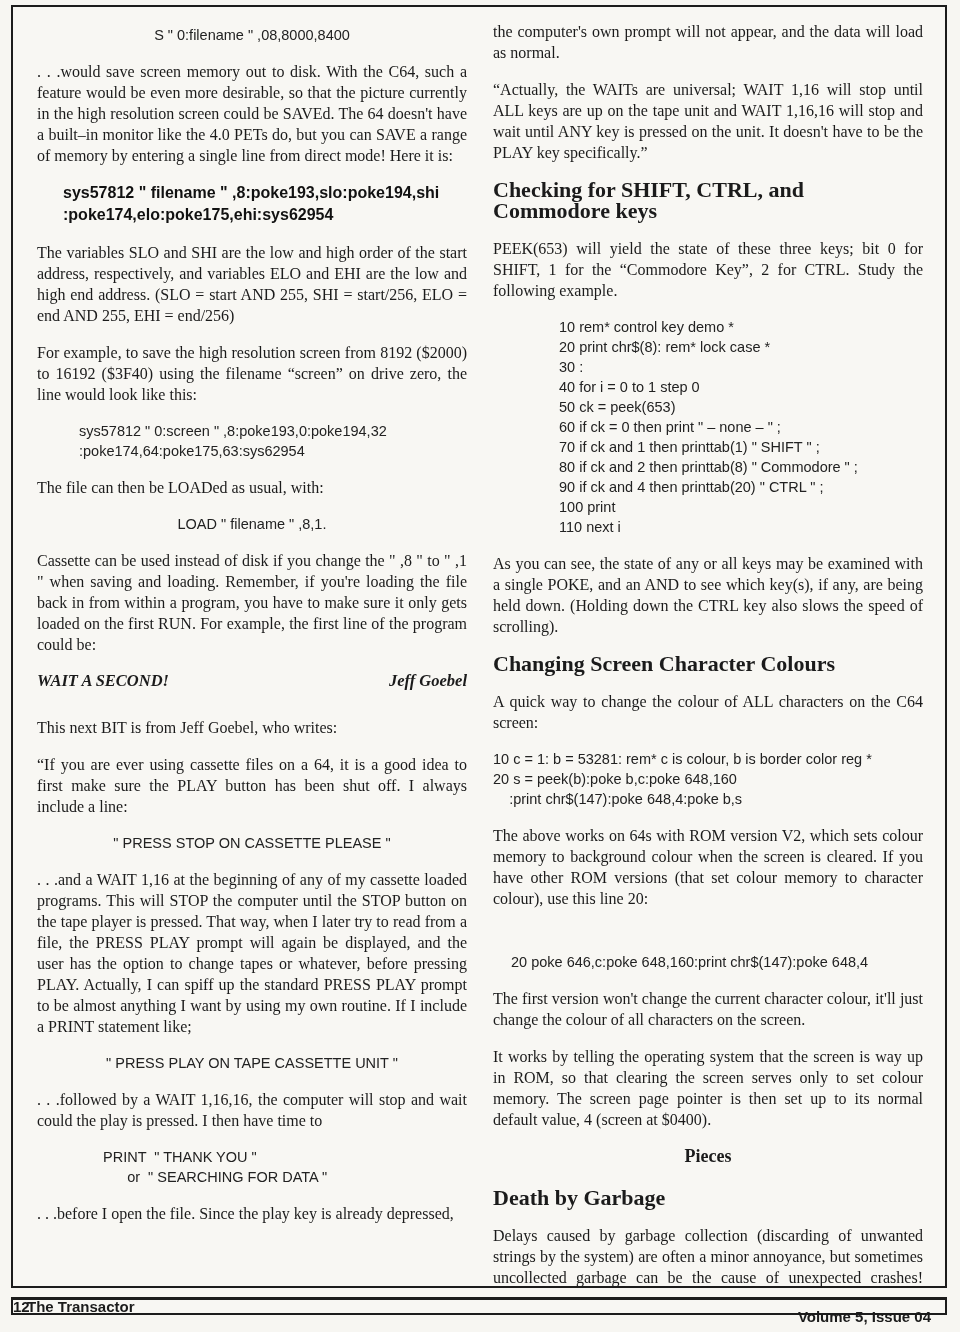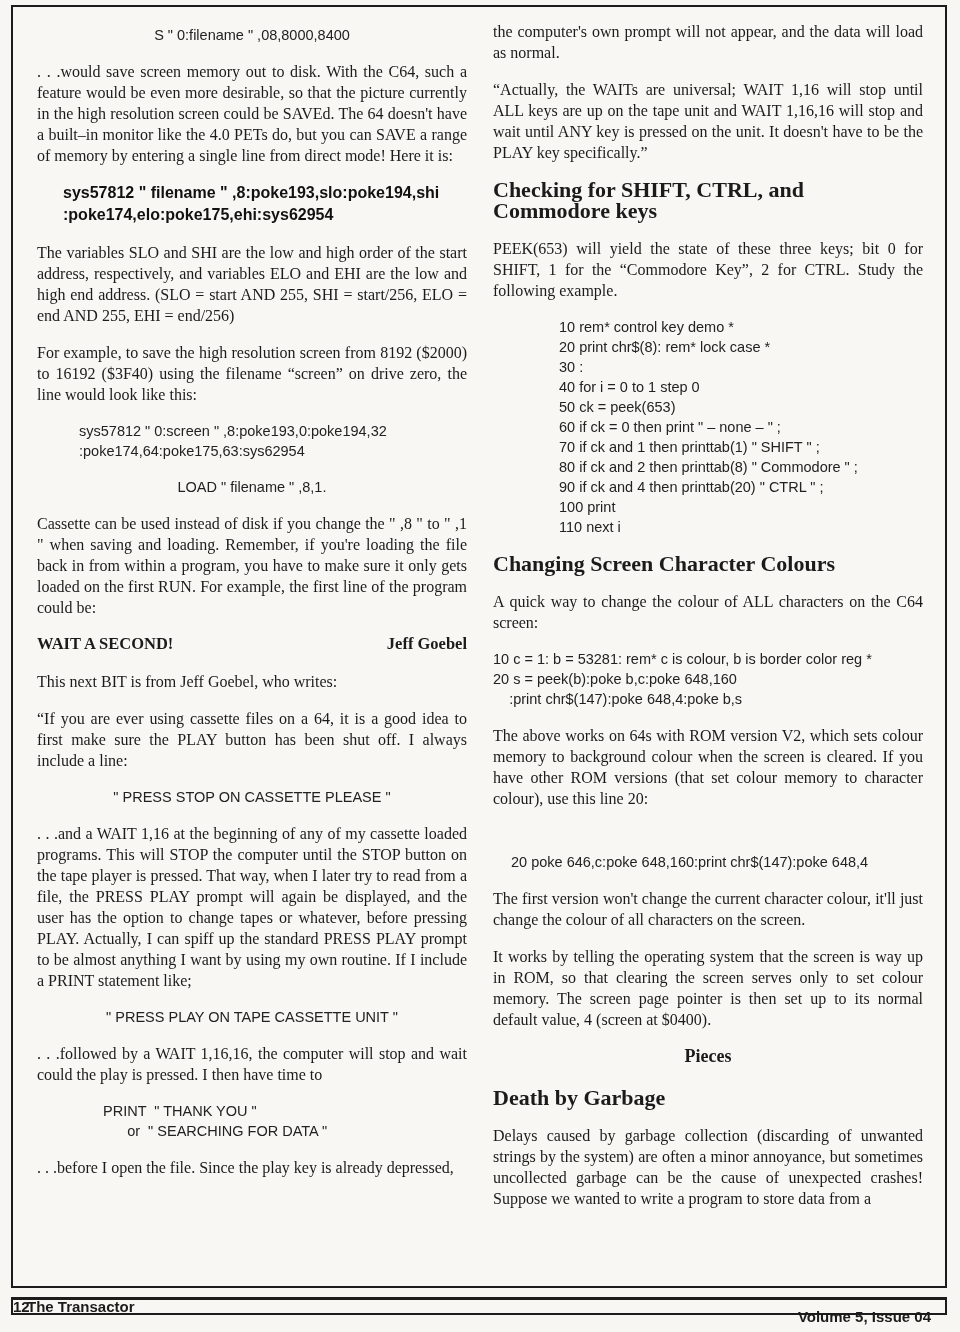--- a/index.html
+++ b/index.html
@@ -54,21 +54,22 @@
   }
   .h-section {
     font-weight: bold;
     font-size: 22px;
     line-height: 21px;
     margin: 3px 0 17px 0;
   }
   .heading-row {
     display: flex;
     justify-content: space-between;
-    margin: 3px 0 17px 0;
+    margin: 3px 0 26px 0;
+    font-style: italic;
   }
   .heading-row span { font-weight: bold; font-size: 16.5px; }
   .h-pieces {
     text-align: center;
     font-weight: bold;
     font-size: 18px;
     margin: 8px 0 20px 0;
   }
   .top-code { margin-top: 4px; }
 
@@ -102,20 +103,21 @@
 
     <div class="col">
       <div class="code code-center top-code">S " 0:filename " ,08,8000,8400</div>
       <p class="body-text">. . .would save screen memory out to disk. With the C64, such a feature would be even more desirable, so that the picture currently in the high resolution screen could be SAVEd. The 64 doesn't have a built–in monitor like the 4.0 PETs do, but you can SAVE a range of memory by entering a single line from direct mode! Here it is:</p>
       <div class="code code-bold">sys57812 " filename " ,8:poke193,slo:poke194,shi
 :poke174,elo:poke175,ehi:sys62954</div>
       <p class="body-text">The variables SLO and SHI are the low and high order of the start address, respectively, and variables ELO and EHI are the low and high end address. (SLO = start AND 255, SHI = start/256, ELO = end AND 255, EHI = end/256)</p>
       <p class="body-text">For example, to save the high resolution screen from 8192 ($2000) to 16192 ($3F40) using the filename “screen” on drive zero, the line would look like this:</p>
       <div class="code code-indent-md">sys57812 " 0:screen " ,8:poke193,0:poke194,32
 :poke174,64:poke175,63:sys62954</div>
+      <p class="body-text">The file can then be LOADed as usual, with:</p>
       <div class="code code-center">LOAD " filename " ,8,1.</div>
       <p class="body-text">Cassette can be used instead of disk if you change the " ,8 " to " ,1 " when saving and loading. Remember, if you're loading the file back in from within a program, you have to make sure it only gets loaded on the first RUN. For example, the first line of the program could be:</p>
       <div class="heading-row">
         <span>WAIT A SECOND!</span>
         <span>Jeff Goebel</span>
       </div>
       <p class="body-text">This next BIT is from Jeff Goebel, who writes:</p>
       <p class="body-text">“If you are ever using cassette files on a 64, it is a good idea to first make sure the PLAY button has been shut off. I always include a line:</p>
       <div class="code code-center">" PRESS STOP ON CASSETTE PLEASE "</div>
       <p class="body-text">. . .and a WAIT 1,16 at the beginning of any of my cassette loaded programs. This will STOP the computer until the STOP button on the tape player is pressed. That way, when I later try to read from a file, the PRESS PLAY prompt will again be displayed, and the user has the option to change tapes or whatever, before pressing PLAY. Actually, I can spiff up the standard PRESS PLAY prompt to be almost anything I want by using my own routine. If I include a PRINT statement like;</p>
@@ -135,20 +137,21 @@
 20 print chr$(8): rem* lock case *
 30 :
 40 for i = 0 to 1 step 0
 50 ck = peek(653)
 60 if ck = 0 then print " – none – " ;
 70 if ck and 1 then printtab(1) " SHIFT " ;
 80 if ck and 2 then printtab(8) " Commodore " ;
 90 if ck and 4 then printtab(20) " CTRL " ;
 100 print
 110 next i</div>
+      <p class="body-text">As you can see, the state of any or all keys may be examined with a single POKE, and an AND to see which key(s), if any, are being held down. (Holding down the CTRL key also slows the speed of scrolling).</p>
       <div class="h-section">Changing Screen Character Colours</div>
       <p class="body-text">A quick way to change the colour of ALL characters on the C64 screen:</p>
       <div class="code">10 c = 1: b = 53281: rem* c is colour, b is border color reg *
 20 s = peek(b):poke b,c:poke 648,160
     :print chr$(147):poke 648,4:poke b,s</div>
       <p class="body-text">The above works on 64s with ROM version V2, which sets colour memory to background colour when the screen is cleared. If you have other ROM versions (that set colour memory to character colour), use this line 20:</p>
       <div class="code code-indent-sm">20 poke 646,c:poke 648,160:print chr$(147):poke 648,4</div>
       <p class="body-text">The first version won't change the current character colour, it'll just change the colour of all characters on the screen.</p>
       <p class="body-text">It works by telling the operating system that the screen is way up in ROM, so that clearing the screen serves only to set colour memory. The screen page pointer is then set up to its normal default value, 4 (screen at $0400).</p>
       <div class="h-pieces">Pieces</div>

